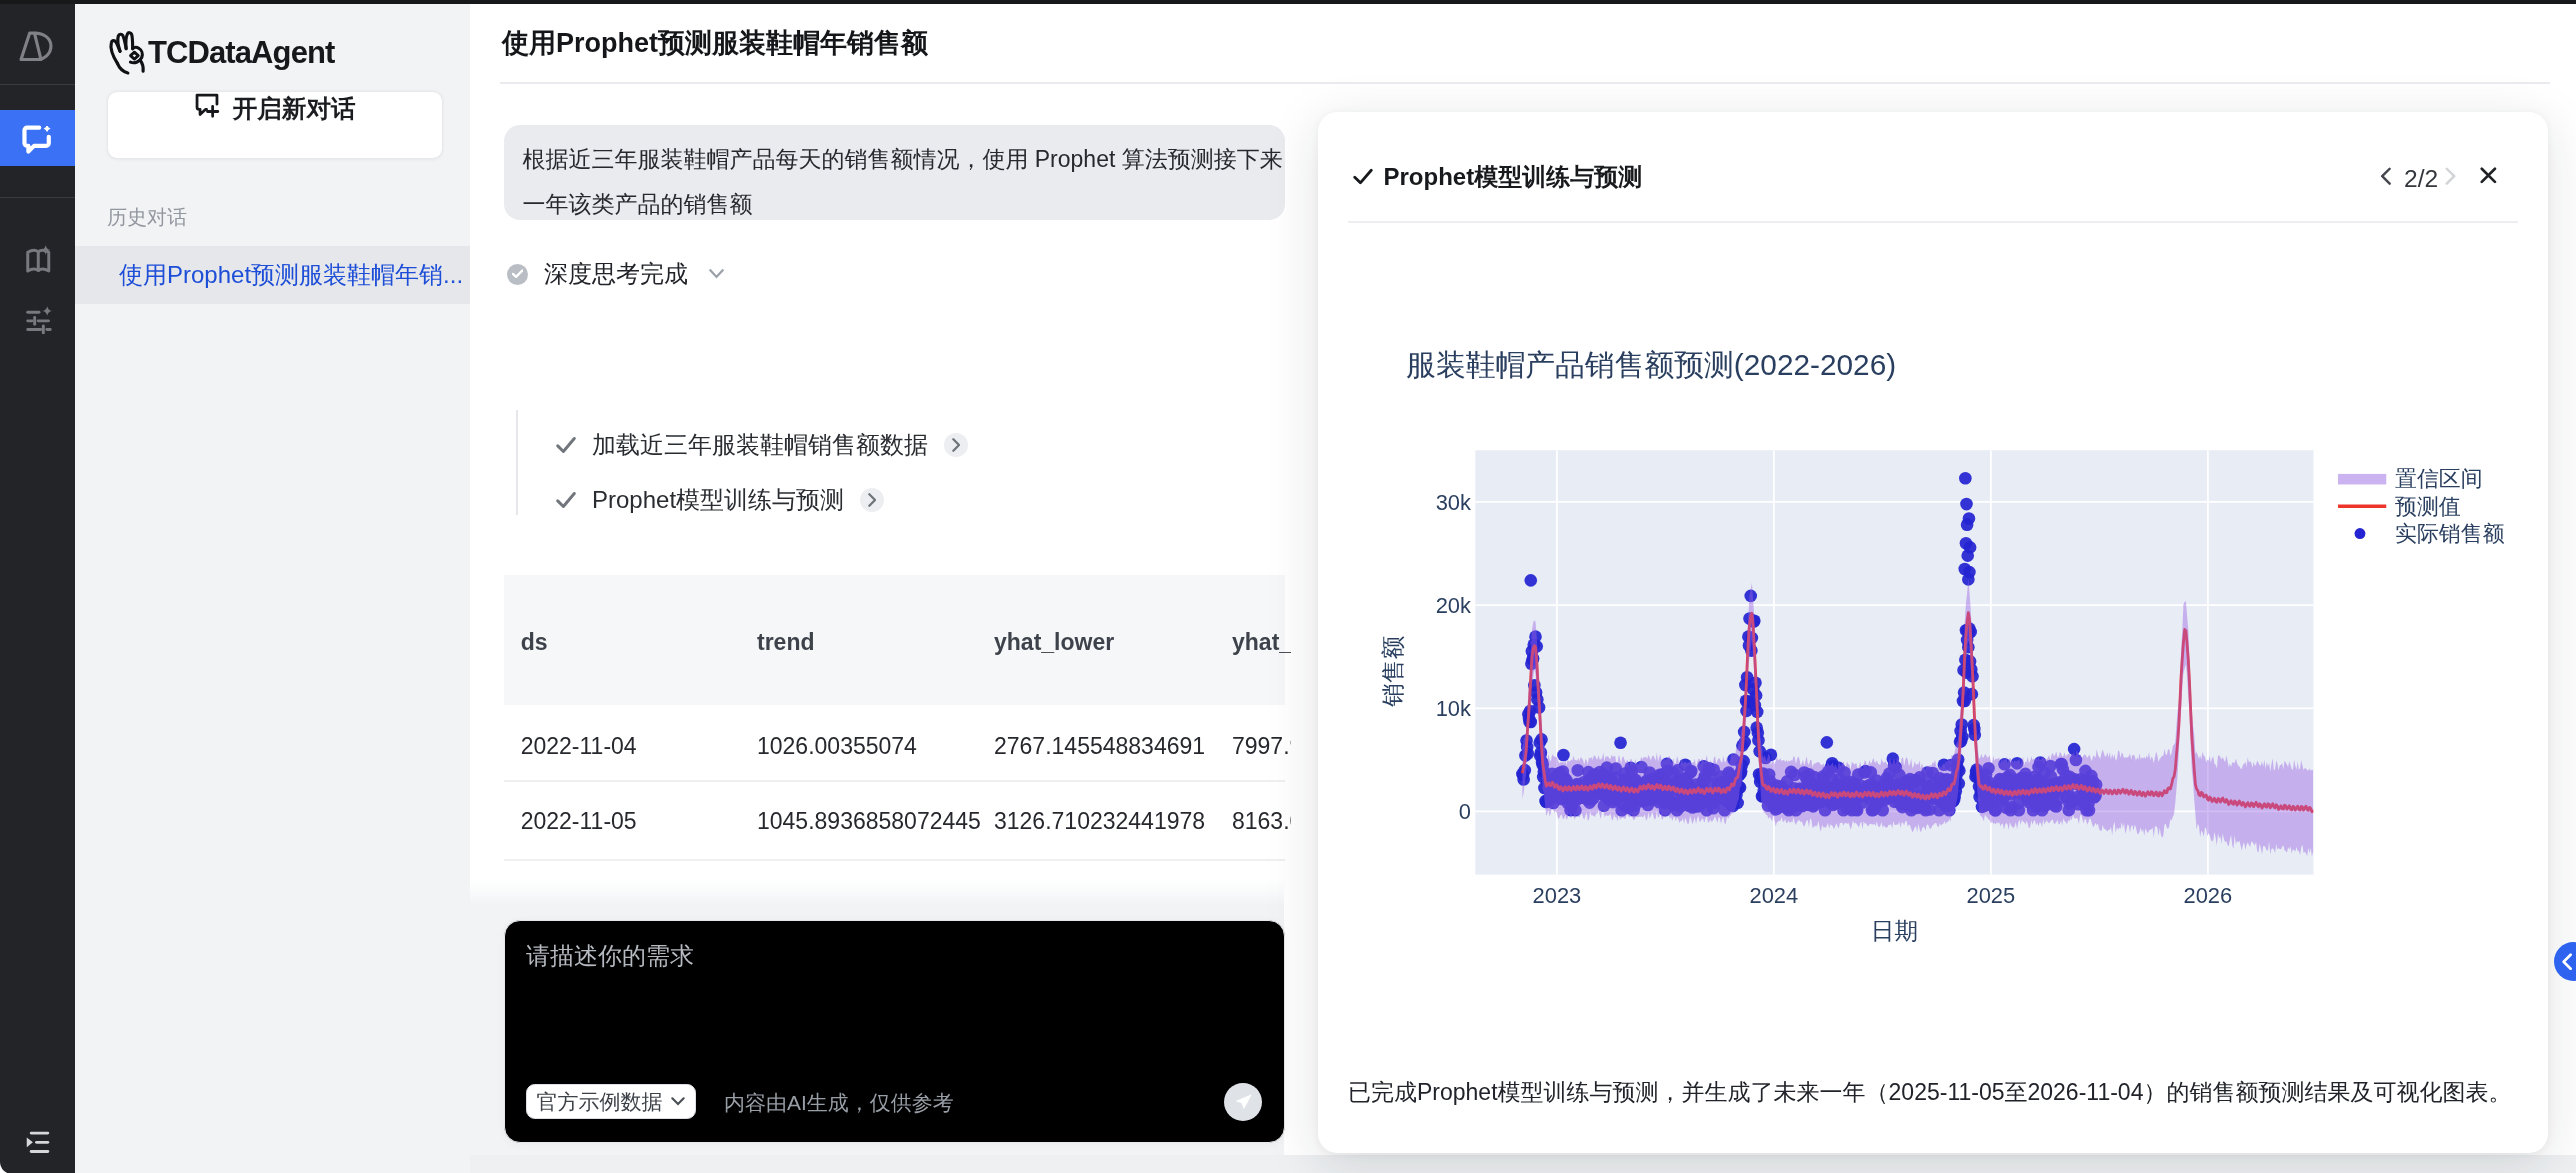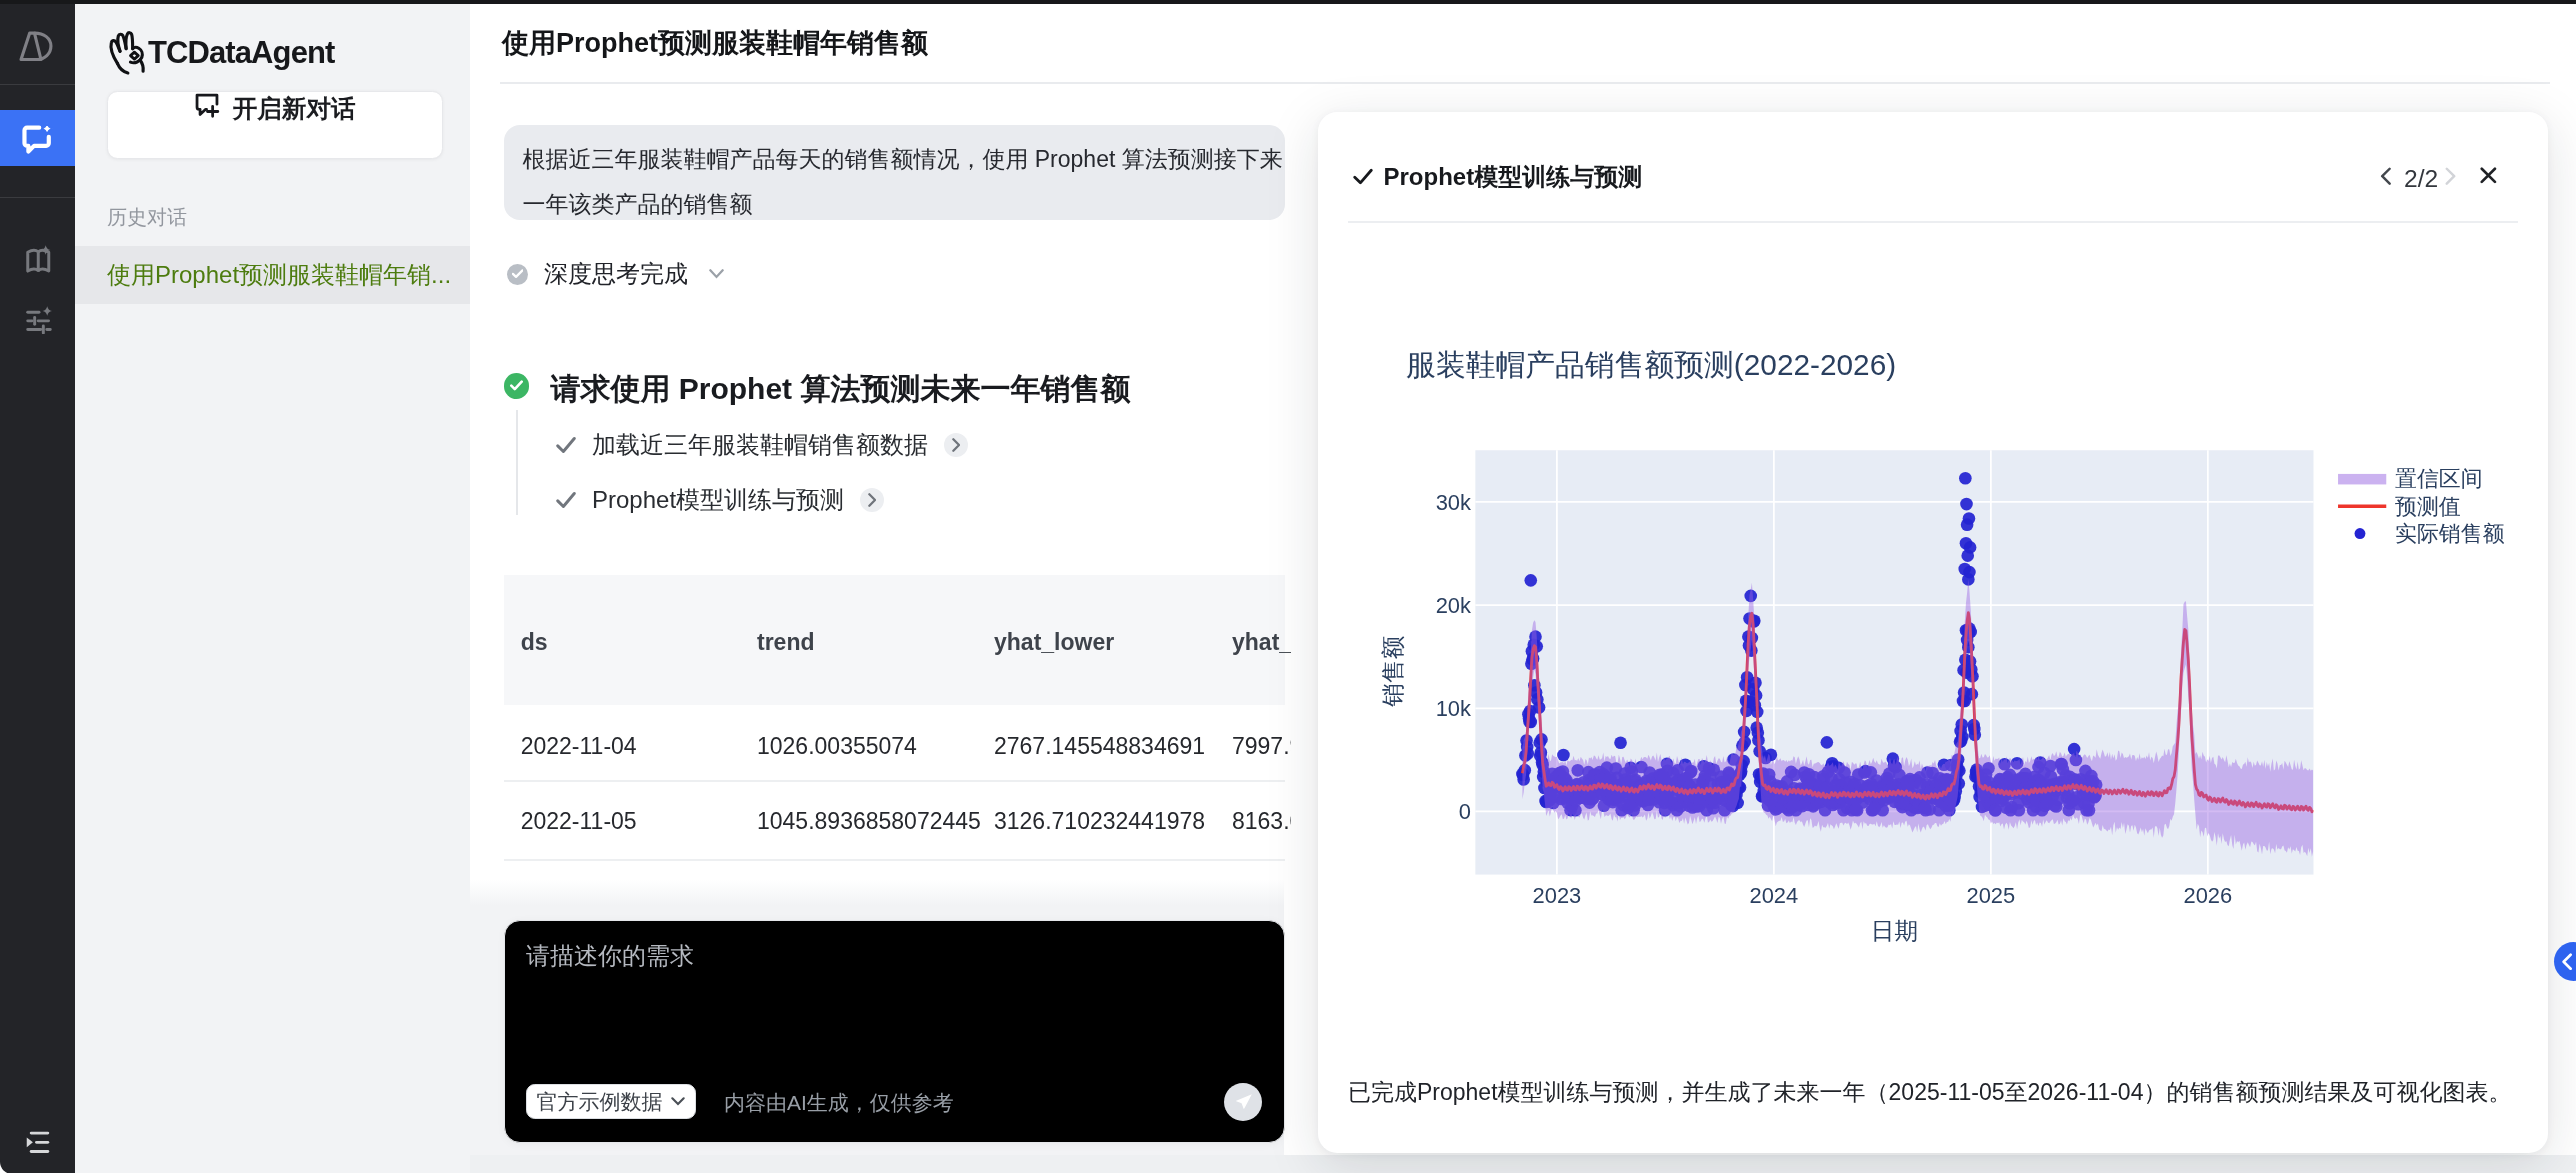--- a/index.html
+++ b/index.html
@@ -15,21 +15,21 @@
 .tile{position:absolute;left:0;top:106px;width:75px;height:56px;background:#3b72f5;display:flex;align-items:center;justify-content:center}
 .railico{position:absolute;left:26px}
 
 .sidebar{left:75px;top:4.4px;width:395px;height:1170px;background:#f2f3f5}
 .brand{position:absolute;left:32px;top:26px;display:flex;align-items:center}
 .brandtxt{font-size:31px;font-weight:700;color:#17181b;letter-spacing:-0.9px;margin-left:1px}
 .newchat{position:absolute;left:32px;top:87px;width:336px;height:68px;background:#fff;border:0.9px solid #e7e8eb;border-radius:10.5px;box-shadow:0 0.9px 3.5px rgba(16,20,28,.05);display:flex;align-items:flex-start;justify-content:center}
 .newchat span{font-size:24.6px;font-weight:700;color:#1b1c20;margin-left:12.3px}
 .histlabel{position:absolute;left:32px;top:200px;font-size:20px;color:#92969e}
 .histitem{position:absolute;left:0;top:242px;width:395px;height:58px;background:#e6e7ea;display:flex;align-items:center}
-.histitem span{font-size:24px;color:#4d7c0f;margin-left:32px;white-space:nowrap;overflow:hidden}
+.histitem span{font-size:24px;color:#1d4ed8;margin-left:44px;white-space:nowrap;overflow:hidden}
 
 .h1{left:502px;top:24.6px;font-size:27px;font-weight:700;color:#141619}
 .toprule{left:500px;top:82px;width:2050px;height:1.8px;background:#e9ebee}
 .bubble{left:504px;top:125px;width:781px;height:95px;border-radius:16px;background:#e9ebef;font-size:23px;line-height:45px;color:#26282e;padding:12.3px 18.4px;white-space:nowrap;overflow:hidden}
 .thoughtrow{left:507px;top:258px;display:flex;align-items:center}
 .thoughttxt{font-size:24px;color:#212329;margin-left:16px}
 .circle24{width:21px;height:21px;border-radius:50%;background:#b9bec5;display:flex;align-items:center;justify-content:center}
 .greenrow{left:504px;top:369px;display:flex;align-items:flex-start}
 .circle29{width:25.4px;height:25.4px;border-radius:50%;background:#3cb664;display:flex;align-items:center;justify-content:center;margin-top:4.4px}
 .greentitle{font-size:30px;font-weight:700;color:#191b1f;margin-left:21px}
@@ -138,28 +138,20 @@
       <svg width="11.4" height="9.7" viewBox="0 0 13 11" fill="none" stroke="#fff" stroke-width="2.6" stroke-linecap="round" stroke-linejoin="round">
           <path d="M1,5.5 L4.6,9 L12,1.5"></path>
         </svg>
     </div>
     <div class="thoughttxt">深度思考完成</div>
     <svg style="margin-left:21px" width="15" height="9.7" viewBox="0 0 17 11" fill="none" stroke="#9ba1a8" stroke-width="2.6" stroke-linecap="round">
         <path d="M1.5,1.5 L8.5,9 L15.5,1.5"></path>
       </svg>
   </div>
 
-  <div class="abs greenrow">
-    <div class="circle29">
-      <svg width="13" height="11.4" viewBox="0 0 15 13" fill="none" stroke="#fff" stroke-width="3" stroke-linecap="round" stroke-linejoin="round">
-          <path d="M1.5,6.5 L5.5,10.5 L13.5,1.8"></path>
-        </svg>
-    </div>
-    <div class="greentitle">请求使用 Prophet 算法预测未来一年销售额</div>
-  </div>
   <div class="abs vline"></div>
 
   <div class="subitem" style="left:556px;top:429px">
     <svg width="20" height="20" viewBox="0 0 23 23" fill="none" stroke="#71767d" stroke-width="3.4" stroke-linecap="round" stroke-linejoin="round">
         <path d="M2,12.5 L8.5,19 L21,4"></path>
       </svg>
     <div class="subtxt">加载近三年服装鞋帽销售额数据</div>
     <div class="chip">
         <svg width="8.8" height="14" viewBox="0 0 10 16" fill="none" stroke="#6f747b" stroke-width="2.6" stroke-linecap="round" stroke-linejoin="round">
           <path d="M1.5,1.5 L8,8 L1.5,14.5"></path>

